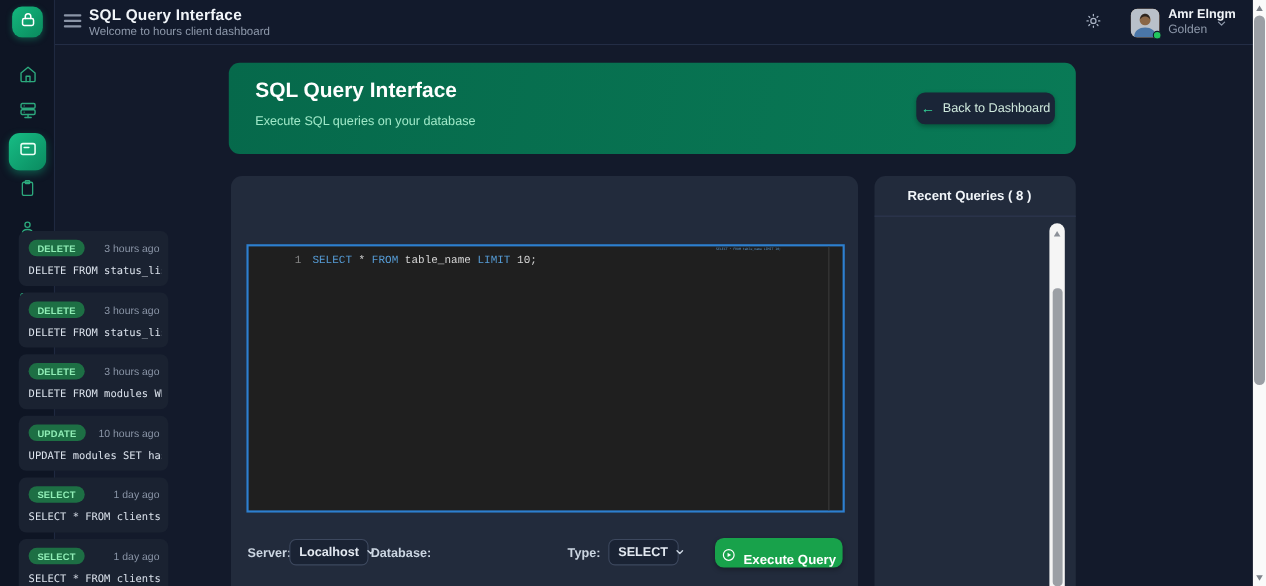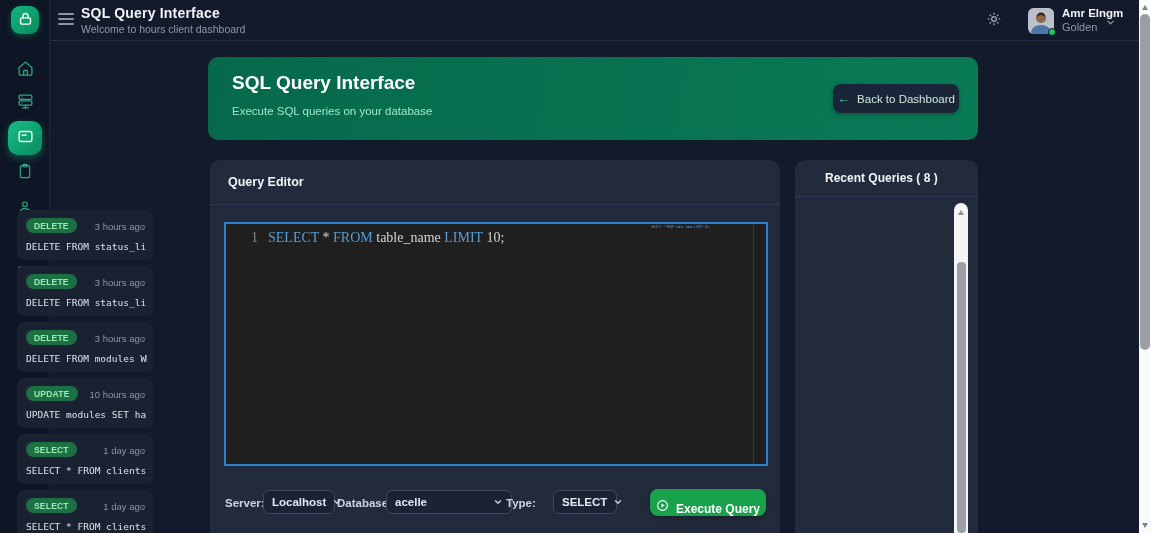--- a/index.html
+++ b/index.html
@@ -48,21 +48,21 @@
   .back-btn { position:absolute; left:625px; top:27px; width:126px; height:29px; background:#1a2537; border-radius:8px;
     display:flex; align-items:center; justify-content:center; gap:7px; cursor:pointer; box-shadow:0 2px 4px rgba(0,0,0,.25); }
   .back-arrow { color:#34d399; font-size:13px; line-height:1; }
   .back-label { color:#cfe9dd; font-size:11.5px; }
 
   
   .editor-card { position:absolute; left:210px; top:160px; width:570px; height:373px; background:#222b3c; border-radius:10px 10px 0 0; }
   .panel-head { height:45px; border-bottom:1px solid #2e3850; display:flex; align-items:center; padding-left:18px; }
   .panel-title { font-size:12.5px; font-weight:bold; color:#f1f5f9; }
   .code-box { position:absolute; left:14px; top:62px; width:544px; height:244px; background:#1f1f1f; border:2px solid #2d7fd0; }
-  .code-line { position:absolute; left:0; top:6px; width:100%; font-family:Liberation Serif, serif; font-size:14px; line-height:16px; white-space:pre; }
+  .code-line { position:absolute; left:16px; top:6px; width:100%; font-family:Liberation Mono, monospace; font-size:10px; line-height:16px; white-space:pre; }
   .ln { display:inline-block; width:32px; text-align:right; color:#858585; margin-right:10px; }
   .tok-kw { color:#569cd6; }
   .tok-plain { color:#d4d4d4; }
   .minimap-text { position:absolute; left:425px; top:1px; width:280px; font-family:"DejaVu Sans Mono", monospace; font-size:9px;
     color:#5a9bd4; transform:scale(0.32); transform-origin:left top; white-space:nowrap; }
   .code-scroll-sep { position:absolute; right:12px; top:0; width:1px; height:100%; background:#3a3a3a; }
 
   
   .ctl-label { position:absolute; font-size:11.5px; font-weight:bold; color:#cbd5e1; top:337px; }
   .ctl-select { position:absolute; top:330px; height:24px; background:#1a2334; border:1px solid #3d485e; border-radius:6px;
@@ -203,48 +203,37 @@
   <div class="hero">
     <div class="hero-title">SQL Query Interface</div>
     <div class="hero-sub">Execute SQL queries on your database</div>
     <div class="back-btn">
       <span class="back-arrow">←</span>
       <span class="back-label">Back to Dashboard</span>
     </div>
   </div>
 
   <div class="editor-card">
-    <div class="panel-head">
-      <span class="panel-title">Query Editor</span>
-    </div>
     <div class="code-box">
       <div class="code-line"><span class="ln">1</span><span class="tok-kw">SELECT </span><span class="tok-plain">* </span><span class="tok-kw">FROM </span><span class="tok-plain">table_name </span><span class="tok-kw">LIMIT </span><span class="tok-plain">10;</span></div>
       <div class="minimap-text">SELECT * FROM table_name LIMIT 10;</div>
       <div class="code-scroll-sep"></div>
     </div>
 
     <span class="ctl-label" style="left:15px;">Server:</span>
     <div class="ctl-select" style="left:53px; width:72px;">
       <span class="val">Localhost</span>
       <span class="chev">
           <svg width="10" height="10" viewBox="0 0 24 24" fill="none" stroke="currentColor" stroke-width="3" stroke-linecap="round" stroke-linejoin="round">
             <polyline points="6 9 12 15 18 9"></polyline>
           </svg>
         </span>
     </div>
     <span class="ctl-label" style="left:127px;">Database:</span>
-    <div class="ctl-select" style="left:176px; width:126px;">
-      <span class="val">acelle</span>
-      <span class="chev">
-          <svg width="10" height="10" viewBox="0 0 24 24" fill="none" stroke="currentColor" stroke-width="3" stroke-linecap="round" stroke-linejoin="round">
-            <polyline points="6 9 12 15 18 9"></polyline>
-          </svg>
-        </span>
-    </div>
-    <span class="ctl-label" style="left:296px;">Type:</span>
+    <span class="ctl-label" style="left:306px;">Type:</span>
     <div class="ctl-select" style="left:343px; width:64px;">
       <span class="val">SELECT</span>
       <span class="chev">
           <svg width="10" height="10" viewBox="0 0 24 24" fill="none" stroke="currentColor" stroke-width="3" stroke-linecap="round" stroke-linejoin="round">
             <polyline points="6 9 12 15 18 9"></polyline>
           </svg>
         </span>
     </div>
     <div class="exec-btn">
       <span><svg width="13" height="13" viewBox="0 0 24 24" fill="none" stroke="#ffffff" stroke-width="2" stroke-linecap="round" stroke-linejoin="round">

